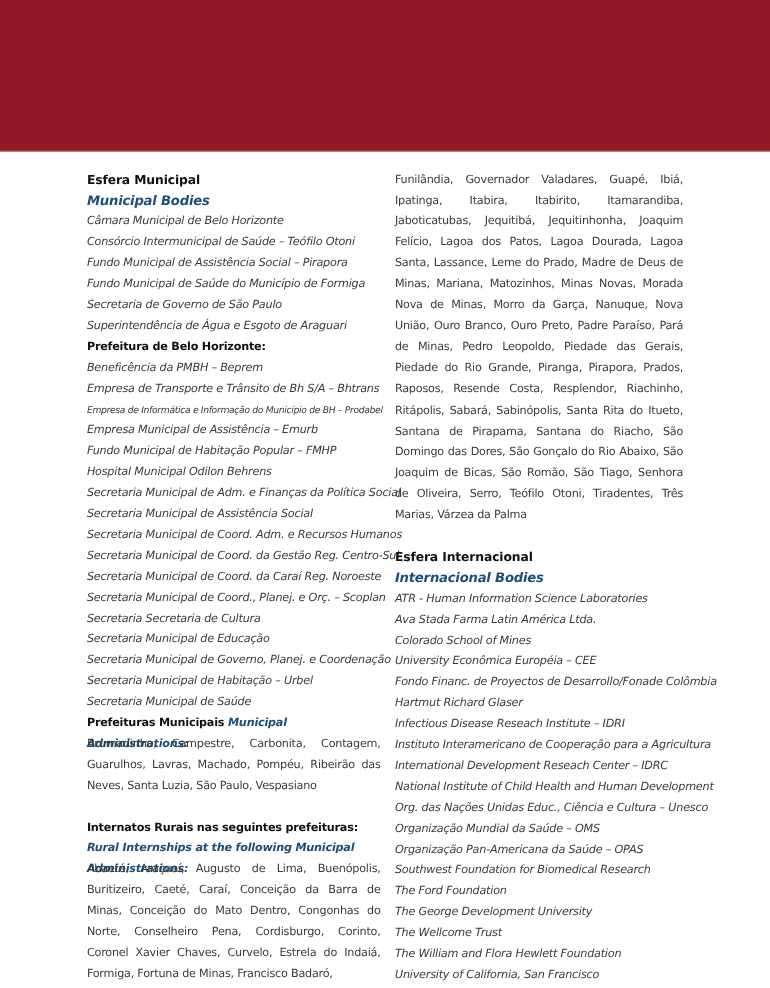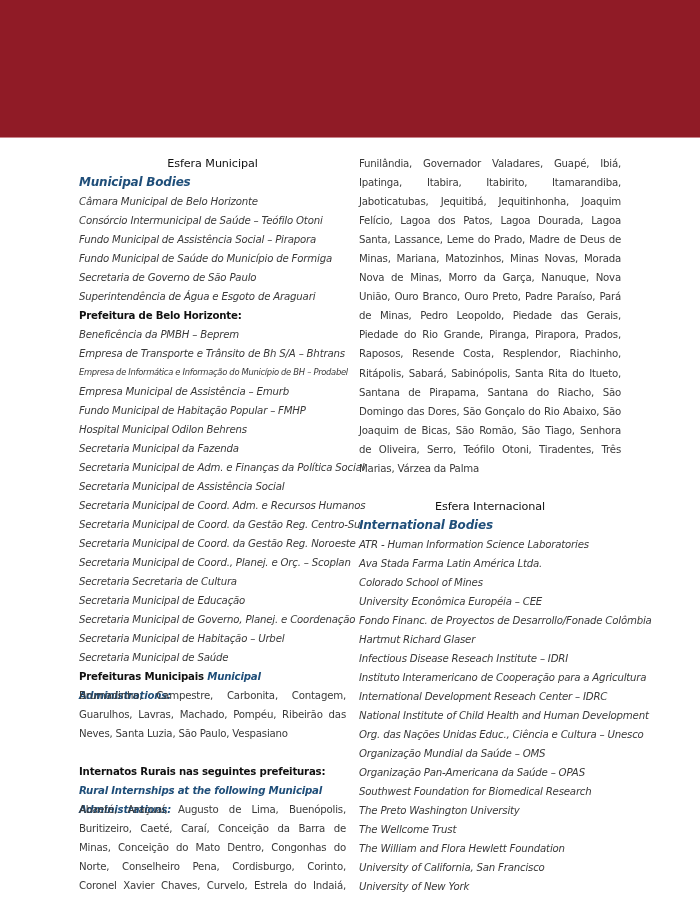--- a/index.html
+++ b/index.html
@@ -5,21 +5,21 @@
   html, body { margin: 0; padding: 0; }
   body { width: 700px; height: 898px; background: #ffffff; overflow: hidden; position: relative;
          font-family: "DejaVu Sans", sans-serif; color: #3a3a3a; }
   .banner { position: absolute; left: 0; top: 0; width: 700px; height: 137px; background: #901b26;
             border-bottom: 1px solid #c9848b; }
   .col { position: absolute; top: 154px; font-size: 10.2px; letter-spacing: -0.2px; }
   .col-left { left: 79px; width: 267px; }
   .col-right { left: 359px; width: 262px; top: 154px; }
   .line { height: 19px; line-height: 19px; white-space: nowrap; font-style: italic; }
   .line.small { font-size: 8.4px; letter-spacing: -0.3px; }
-  .h1 { font-weight: normal; color: #111; font-size: 11.2px; height: 19px; line-height: 19px; letter-spacing: -0.1px; text-align: center; }
+  .h1 { font-weight: bold; color: #111; font-size: 11.2px; height: 19px; line-height: 19px; letter-spacing: -0.1px; }
   .h2 { font-weight: bold; font-style: italic; color: #1f4e79; font-size: 12px; height: 19px; line-height: 19px; letter-spacing: -0.2px; }
   .sub { font-weight: bold; color: #111; font-size: 10.2px; height: 19px; line-height: 19px; }
   .sub .en { font-style: italic; color: #1f4e79; }
   .para { text-align: justify; text-align-last: left; line-height: 19.05px; font-size: 10.2px; }
   .spacer { height: 19px; }
 </style>
 </head>
 <body>
 
 <div class="banner"></div>
@@ -36,26 +36,25 @@
     <div class="line">Superintendência de Água e Esgoto de Araguari</div>
   </div>
   <div class="sub">Prefeitura de Belo Horizonte:</div>
   <div>
     <div class="line">Beneficência da PMBH – Beprem</div>
     <div class="line">Empresa de Transporte e Trânsito de Bh S/A – Bhtrans</div>
     <div class="line small">Empresa de Informática e Informação do Município de BH – Prodabel</div>
     <div class="line">Empresa Municipal de Assistência – Emurb</div>
     <div class="line">Fundo Municipal de Habitação Popular – FMHP</div>
     <div class="line">Hospital Municipal Odilon Behrens</div>
-    <div class="line">Secretaria Municipal da Fazenda</div>
     <div class="line">Secretaria Municipal de Adm. e Finanças da Política Social</div>
     <div class="line">Secretaria Municipal de Assistência Social</div>
     <div class="line">Secretaria Municipal de Coord. Adm. e Recursos Humanos</div>
     <div class="line">Secretaria Municipal de Coord. da Gestão Reg. Centro-Sul</div>
-    <div class="line">Secretaria Municipal de Coord. da Gestão Reg. Noroeste</div>
+    <div class="line">Secretaria Municipal de Coord. da Caraí Reg. Noroeste</div>
     <div class="line">Secretaria Municipal de Coord., Planej. e Orç. – Scoplan</div>
     <div class="line">Secretaria Secretaria de Cultura</div>
     <div class="line">Secretaria Municipal de Educação</div>
     <div class="line">Secretaria Municipal de Governo, Planej. e Coordenação</div>
     <div class="line">Secretaria Municipal de Habitação – Urbel</div>
     <div class="line">Secretaria Municipal de Saúde</div>
   </div>
   <div class="sub">
     <span>Prefeituras Municipais</span>
     <span class="en">Municipal Administrations:</span>
@@ -64,36 +63,37 @@
   <div class="spacer"></div>
   <div class="sub">Internatos Rurais nas seguintes prefeituras:</div>
   <div class="h2" style="font-size:10.2px">Rural Internships at the following Municipal Administrations:</div>
   <div class="para">Abaeté, Araçuaí, Augusto de Lima, Buenópolis, Buritizeiro, Caeté, Caraí, Conceição da Barra de Minas, Conceição do Mato Dentro, Congonhas do Norte, Conselheiro Pena, Cordisburgo, Corinto, Coronel Xavier Chaves, Curvelo, Estrela do Indaiá, Formiga, Fortuna de Minas, Francisco Badaró,</div>
 </div>
 
 <div class="col col-right">
   <div class="para">Funilândia, Governador Valadares, Guapé, Ibiá, Ipatinga, Itabira, Itabirito, Itamarandiba, Jaboticatubas, Jequitibá, Jequitinhonha, Joaquim Felício, Lagoa dos Patos, Lagoa Dourada, Lagoa Santa, Lassance, Leme do Prado, Madre de Deus de Minas, Mariana, Matozinhos, Minas Novas, Morada Nova de Minas, Morro da Garça, Nanuque, Nova União, Ouro Branco, Ouro Preto, Padre Paraíso, Pará de Minas, Pedro Leopoldo, Piedade das Gerais, Piedade do Rio Grande, Piranga, Pirapora, Prados, Raposos, Resende Costa, Resplendor, Riachinho, Ritápolis, Sabará, Sabinópolis, Santa Rita do Itueto, Santana de Pirapama, Santana do Riacho, São Domingo das Dores, São Gonçalo do Rio Abaixo, São Joaquim de Bicas, São Romão, São Tiago, Senhora de Oliveira, Serro, Teófilo Otoni, Tiradentes, Três Marias, Várzea da Palma</div>
   <div class="spacer"></div>
   <div class="h1">Esfera Internacional</div>
-  <div class="h2">International Bodies</div>
+  <div class="h2">Internacional Bodies</div>
   <div>
     <div class="line">ATR - Human Information Science Laboratories</div>
     <div class="line">Ava Stada Farma Latin América Ltda.</div>
     <div class="line">Colorado School of Mines</div>
     <div class="line">University Econômica Européia – CEE</div>
     <div class="line">Fondo Financ. de Proyectos de Desarrollo/Fonade Colômbia</div>
     <div class="line">Hartmut Richard Glaser</div>
     <div class="line">Infectious Disease Reseach Institute – IDRI</div>
     <div class="line">Instituto Interamericano de Cooperação para a Agricultura</div>
     <div class="line">International Development Reseach Center – IDRC</div>
     <div class="line">National Institute of Child Health and Human Development</div>
     <div class="line">Org. das Nações Unidas Educ., Ciência e Cultura – Unesco</div>
     <div class="line">Organização Mundial da Saúde – OMS</div>
     <div class="line">Organização Pan-Americana da Saúde – OPAS</div>
     <div class="line">Southwest Foundation for Biomedical Research</div>
-    <div class="line">The Preto Washington University</div>
+    <div class="line">The Ford Foundation</div>
+    <div class="line">The George Development University</div>
     <div class="line">The Wellcome Trust</div>
     <div class="line">The William and Flora Hewlett Foundation</div>
     <div class="line">University of California, San Francisco</div>
     <div class="line">University of New York</div>
 
   </div>
 </div>
 
 </body></html>

